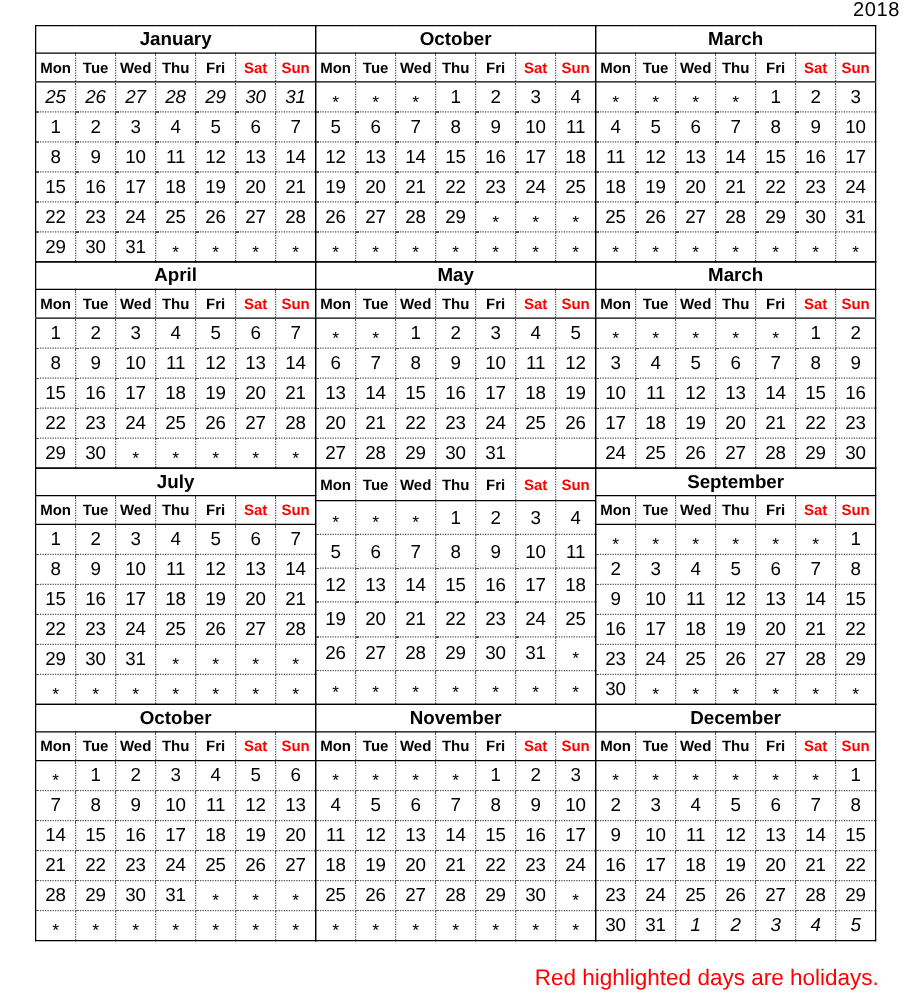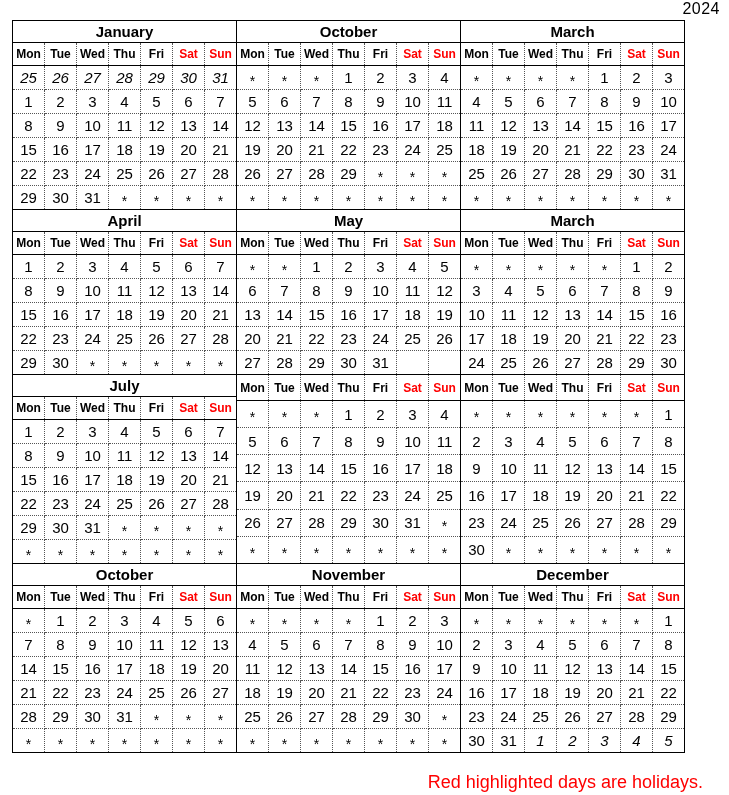--- a/index.html
+++ b/index.html
@@ -13,21 +13,21 @@
   }
   #year-label {
     position: absolute;
     top: 0px; right: 9px;
     font-size: 16px;
     letter-spacing: 0.5px;
     color: #000;
   }
   #calendar-grid {
     position: absolute;
-    top: 20px; left: 12px;
+    top: 20px; left: 28px;
   }
   .month-row { display: flex; }
   .month-row + .month-row { margin-top: -1px; }
   table.month {
     border-collapse: collapse;
     table-layout: fixed;
     width: 225px;
     border: 1px solid #000;
   }
   .month + .month { margin-left: -1px; }
@@ -67,21 +67,21 @@
   #footer-note {
     position: absolute;
     top: 772px; right: 26px;
     font-size: 18px;
     color: #ff0000;
   }
 </style>
 </head>
 <body>
 
-<div id="year-label">2024</div>
+<div id="year-label">2018</div>
 <div id="calendar-grid">
     <div class="month-row">
       <table class="month">
         <tbody>
           <tr>
             <td colspan="7" class="title">January</td>
           </tr>
           <tr>
             <th class="dow">Mon</th>
             <th class="dow">Tue</th>
@@ -607,20 +607,23 @@
             <td class="day ast">*</td>
             <td class="day ast">*</td>
             <td class="day ast">*</td>
             <td class="day ast">*</td>
           </tr>
         </tbody>
       </table>
       <table class="month">
         <tbody>
           <tr>
+            <td colspan="7" class="title">September</td>
+          </tr>
+          <tr>
             <th class="dow">Mon</th>
             <th class="dow">Tue</th>
             <th class="dow">Wed</th>
             <th class="dow">Thu</th>
             <th class="dow">Fri</th>
             <th class="dow red">Sat</th>
             <th class="dow red">Sun</th>
           </tr>
           <tr>
             <td class="day ast">*</td>

